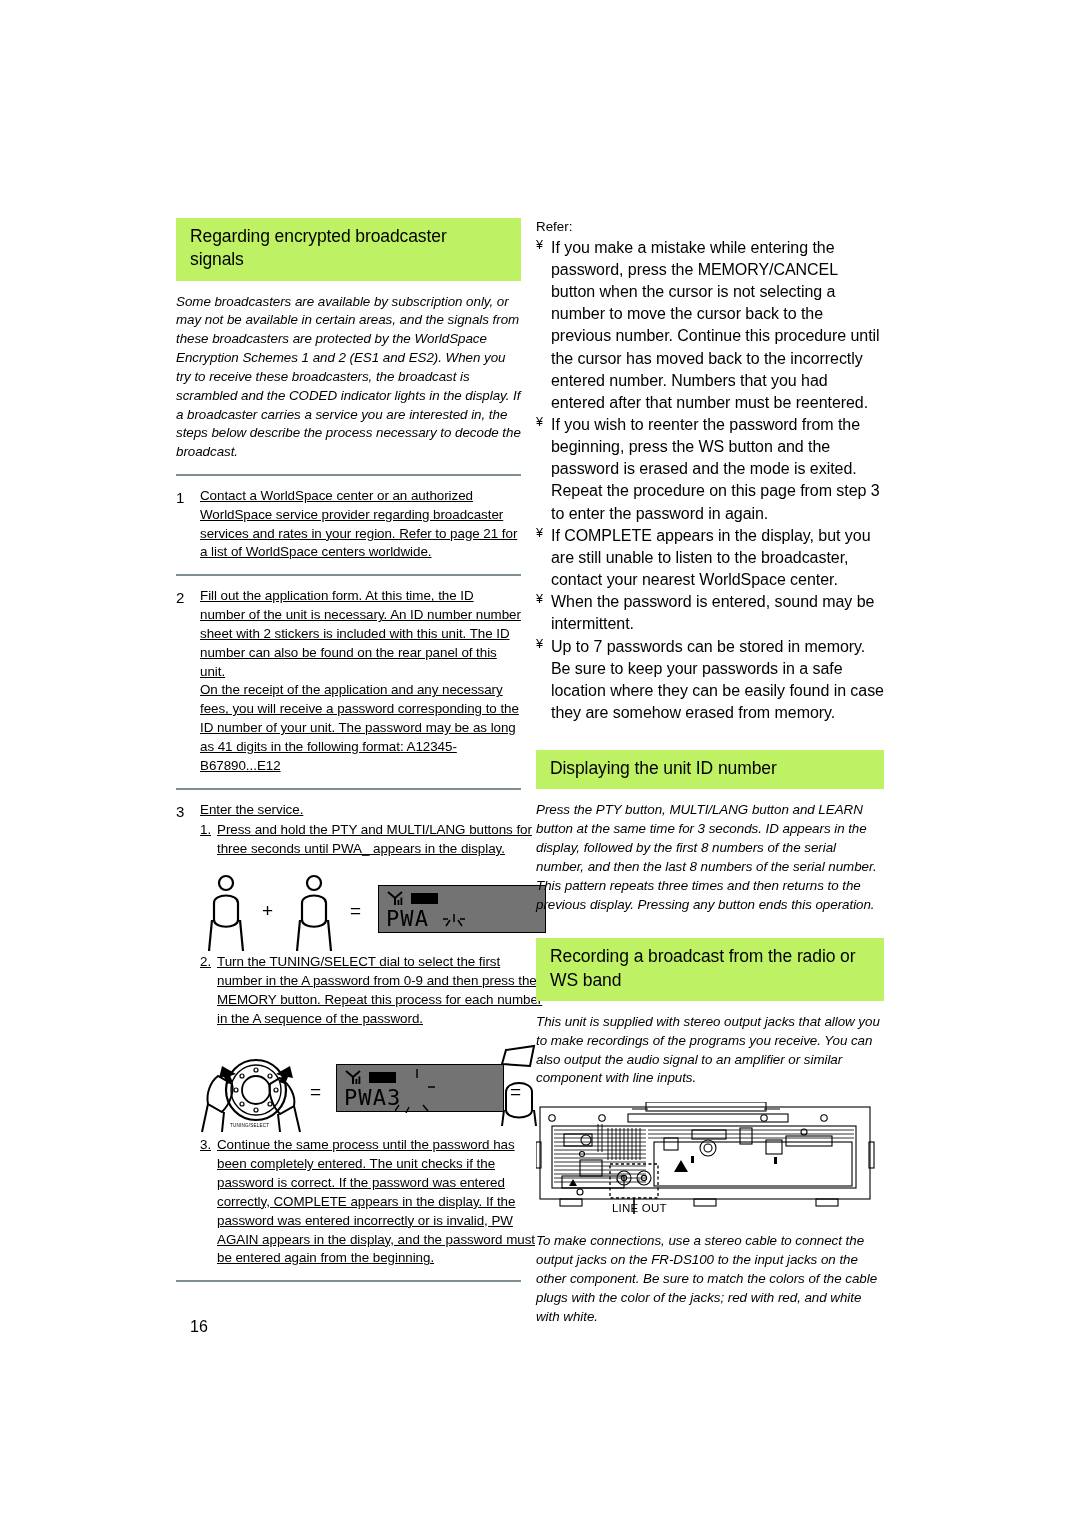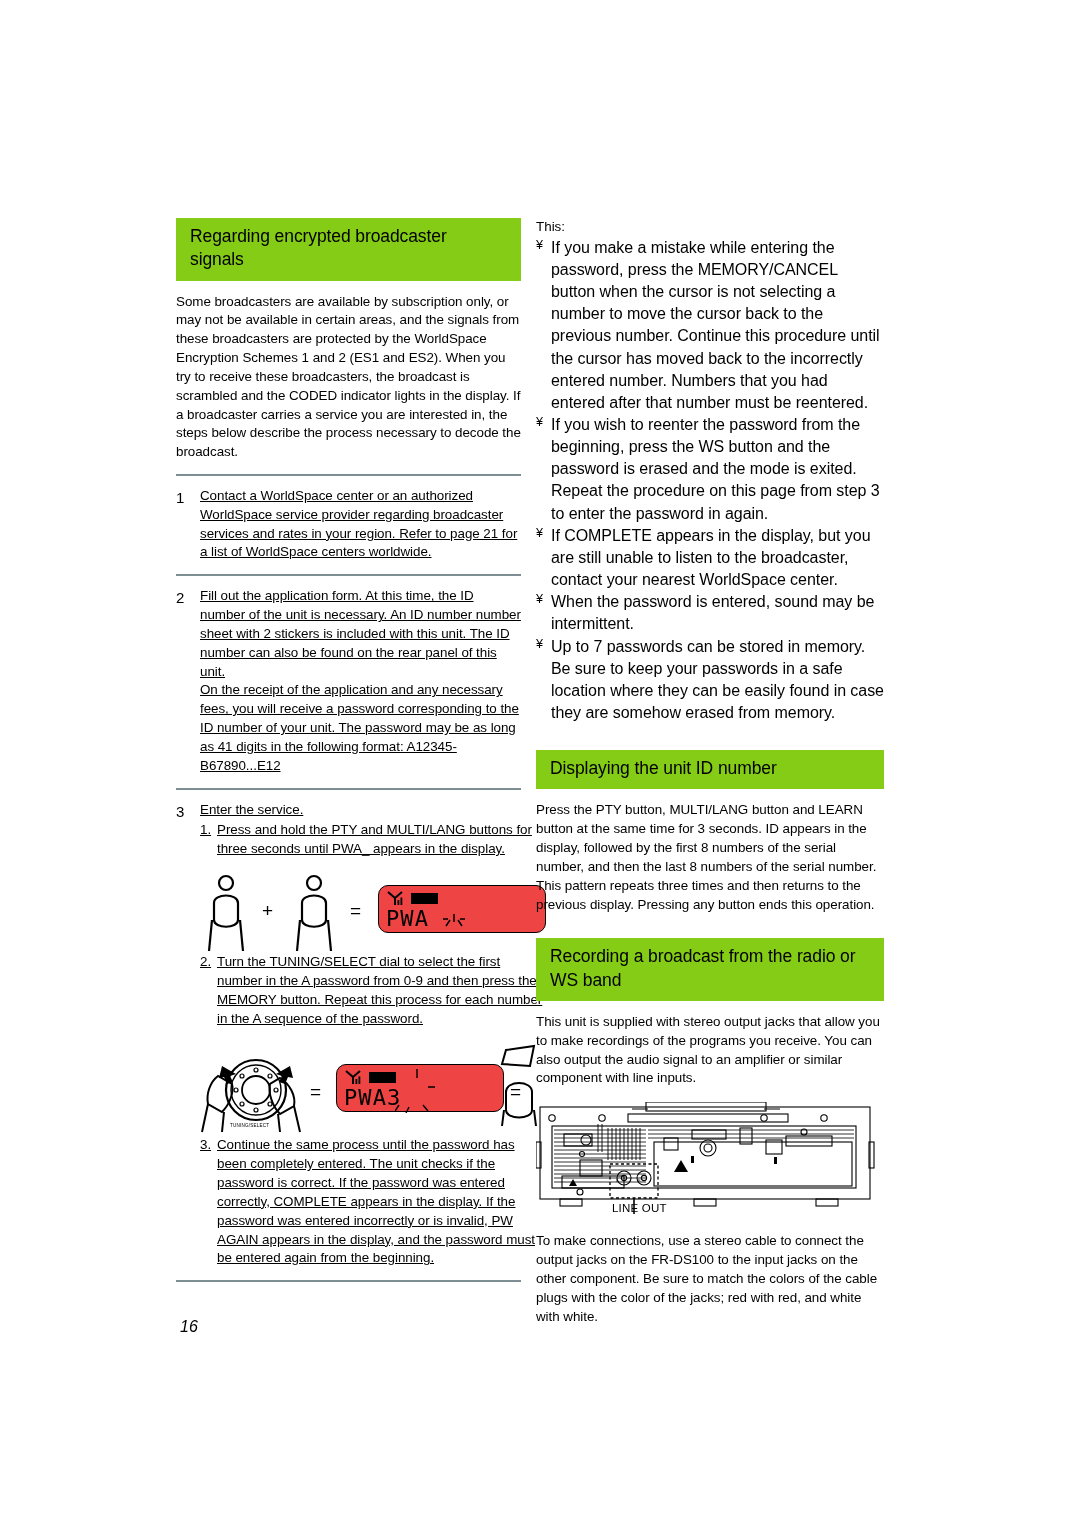--- a/index.html
+++ b/index.html
@@ -7,52 +7,52 @@
     width:1080px;height:1528px;background:#ffffff;
     font-family:"Liberation Sans", sans-serif;color:#000;
     position:relative;overflow:hidden;
   }
   .page{position:absolute;left:0;top:0;width:1080px;height:1528px;}
 
   .col-left{position:absolute;left:176px;top:218px;width:345px;}
   .col-right{position:absolute;left:536px;top:218px;width:348px;}
 
   .band{
-    background:#84cc16;padding:7px 28px 9px 14px;
+    background:#bef264;padding:7px 28px 9px 14px;
     font-size:17.5px;line-height:1.33;font-weight:400;color:#000;
     letter-spacing:-0.1px;
   }
   .body-text{
     font-size:13.4px;line-height:1.405;margin-top:12px;
-    letter-spacing:-0.05px;text-align:left;
+    letter-spacing:-0.05px;text-align:left;font-style:italic;
   }
 
   .rule{height:2px;background:#7d8f92;margin:12px 0 0 0;}
 
   .step{display:flex;margin-top:11px;}
   .step-num{width:24px;flex:0 0 24px;font-size:15px;line-height:1.40;}
   .step-body{flex:1;font-size:13.4px;line-height:1.405;letter-spacing:-0.05px;text-decoration:underline;}
   .substep{display:flex;margin-top:2px;}
   .substep-num{width:17px;flex:0 0 17px;font-size:13.4px;line-height:1.405;}
   .substep-body{flex:1;font-size:13.4px;line-height:1.405;letter-spacing:-0.05px;}
 
   .notes-title{font-size:13.4px;line-height:1.4;}
   .note{display:flex;margin-top:0px;}
   .note-bullet{width:15px;flex:0 0 15px;font-size:12.6px;line-height:1.385;}
   .note-body{flex:1;font-size:16px;line-height:1.385;letter-spacing:-0.05px;}
 
-  .page-num{position:absolute;left:180px;top:1318px;font-size:16px;font-style:italic;}
+  .page-num{position:absolute;left:190px;top:1318px;font-size:16px;}
 
   
   .fig{position:relative;}
   .fig-press{height:78px;margin-top:14px;position:relative;}
   .oper{position:absolute;font-size:19px;line-height:1;}
   .lcd{
-    position:absolute;border:1.6px solid #000;border-radius:10px;
-    background:#ef4444;box-sizing:border-box;
+    position:absolute;border:1.6px solid #000;border-radius:0;
+    background:#737373;box-sizing:border-box;
   }
   .lcd-icons{position:absolute;left:8px;top:5px;display:flex;align-items:flex-start;gap:7px;}
   .sigbar{display:block;}
   .blk{width:27px;height:11px;background:#000;display:block;margin-top:2px;}
   .lcdtext{
     position:absolute;left:7px;top:19px;
     font-family:"DejaVu Sans Mono", monospace;
     font-size:21px;letter-spacing:1px;font-weight:400;
     transform:scaleX(1.05);transform-origin:left top;
   }
@@ -219,21 +219,21 @@
           <div class="substep-body">Continue the same process until the password has been completely entered. The unit checks if the password is correct. If the password was entered correctly,  COMPLETE  appears in the display. If the password was entered incorrectly or is invalid,  PW AGAIN  appears in the display, and the password must be entered again from the beginning.</div>
         </div>
       </div>
     </div>
 
     <div class="rule"></div>
   </div>
 
   <div class="col-right">
 
-    <div class="notes-title">This:</div>
+    <div class="notes-title">Refer:</div>
 
     <div class="note">
       <div class="note-bullet">¥</div>
       <div class="note-body">If you make a mistake while entering the password, press the MEMORY/CANCEL button when the cursor is not selecting a number to move the cursor back to the previous number. Continue this procedure until the cursor has moved back to the incorrectly entered number. Numbers that you had entered after that number must be reentered.</div>
     </div>
     <div class="note">
       <div class="note-bullet">¥</div>
       <div class="note-body">If you wish to reenter the password from the beginning, press the WS button and the password is erased and the mode is exited. Repeat the procedure on this page from step 3 to enter the password in again.</div>
     </div>
     <div class="note">

